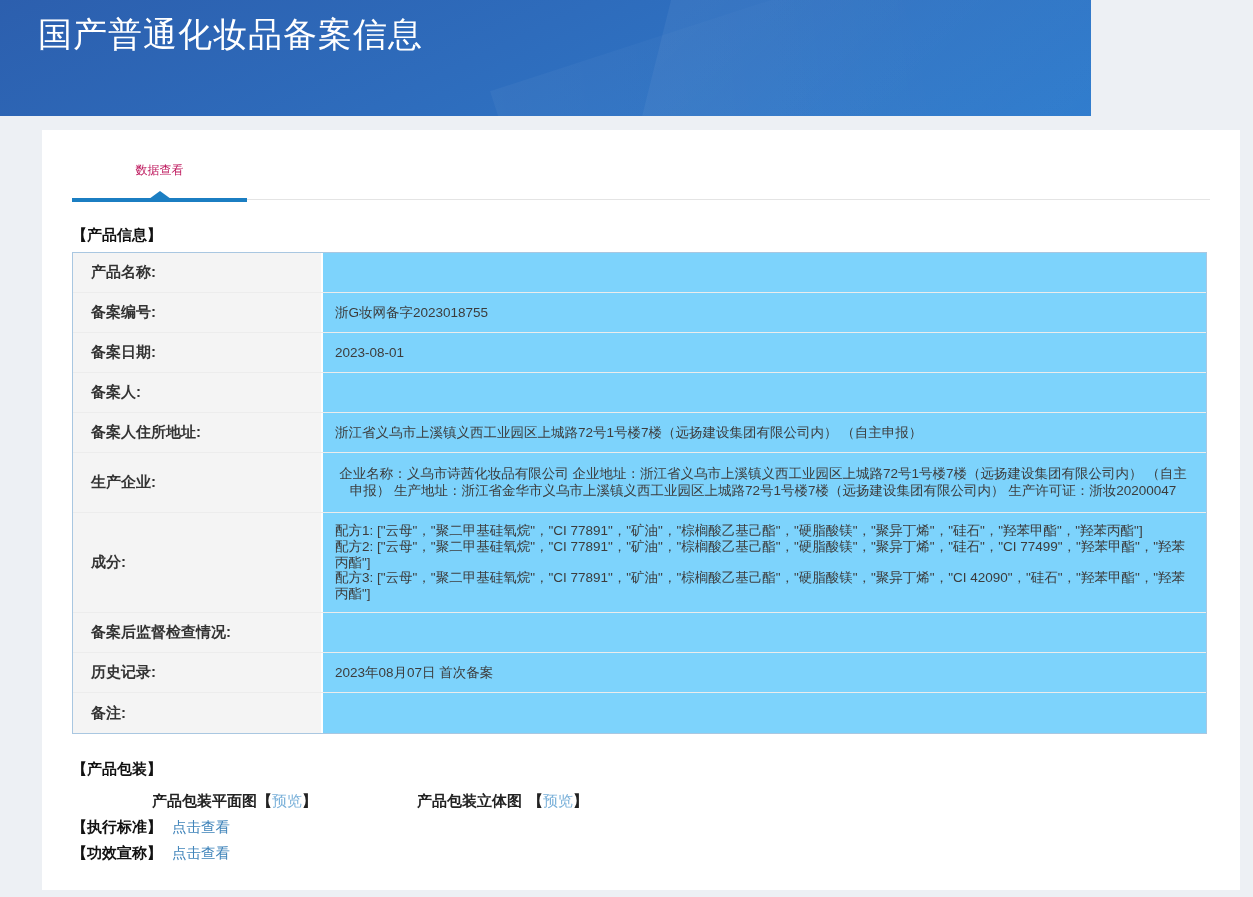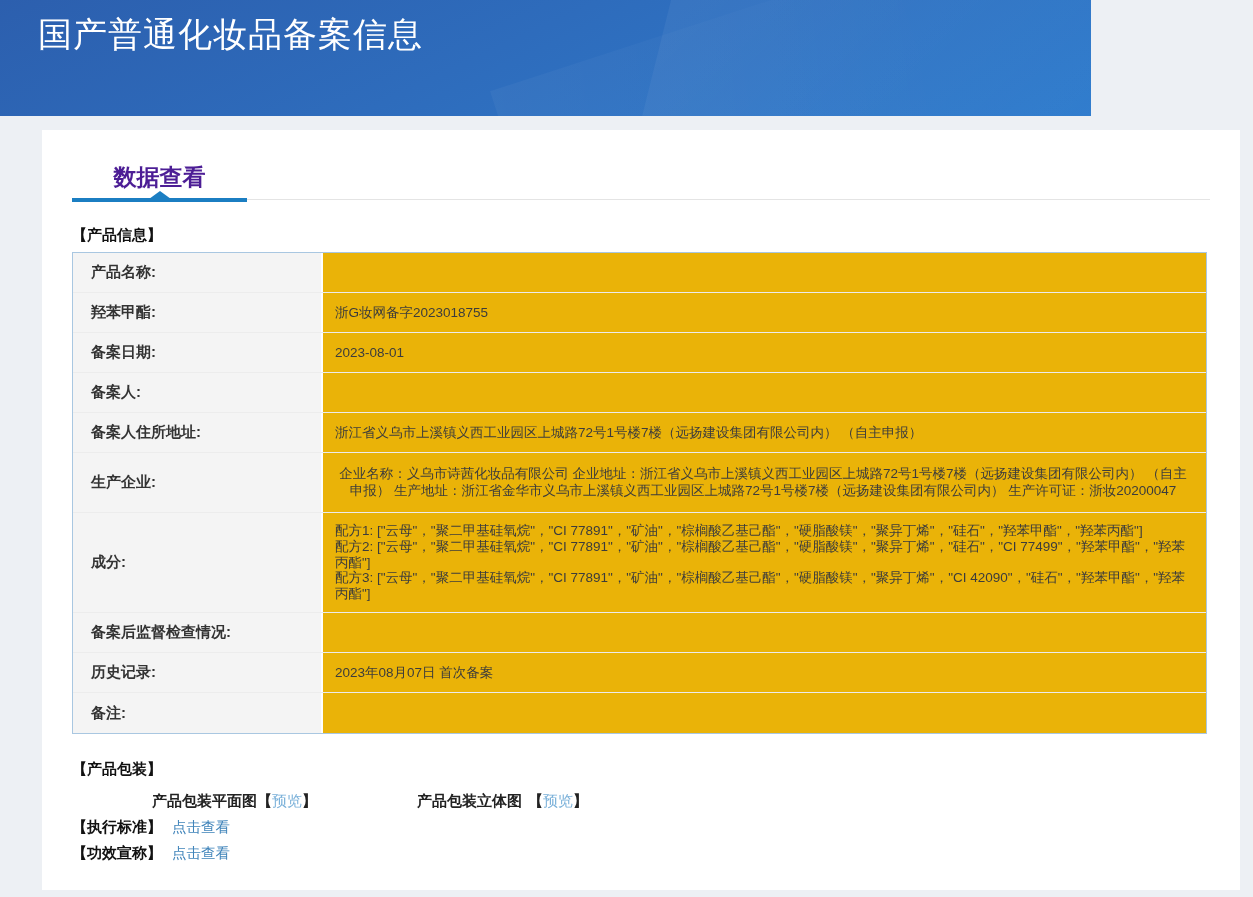--- a/index.html
+++ b/index.html
@@ -16,30 +16,30 @@
   .banner h1 { position:absolute; left:38px; top:12px; color:#ffffff; font-size:34px;
     font-weight:normal; letter-spacing:1px; }
 
   
   .page { padding:14px 13px 4px 42px; }
   .card { background:#ffffff; width:1198px; min-height:760px; padding:18px 30px 20px 30px; }
 
   
   .tabbar { position:relative; border-bottom:1px solid #e4e4e4; height:52px; }
   .tab { position:relative; width:175px; height:52px; text-align:center; padding-top:14px;
-    font-size:23px; font-weight:bold; color:#4c1d95; cursor:pointer; }
+    font-size:12px; font-weight:normal; color:#be185d; cursor:pointer; }
   .tab-underline { position:absolute; left:0; bottom:-2px; width:175px; height:4px; background:#1b7ec2; }
   .tab-underline .tri { position:absolute; left:50%; top:-7px; margin-left:-11px; width:0; height:0;
     border-left:11px solid transparent; border-right:11px solid transparent; border-bottom:8px solid #1b7ec2; }
 
   
   .section-title { margin-top:26px; font-size:15px; font-weight:bold; color:#111; }
 
   
-  .info-table { margin-top:7px; width:1135px; border:1px solid #a9c7e1; background:#eab308; }
+  .info-table { margin-top:7px; width:1135px; border:1px solid #a9c7e1; background:#7dd3fc; }
   .row { display:flex; border-bottom:1px solid #ececec; min-height:40px; }
   .row:last-child { border-bottom:none; }
   .cell { display:flex; align-items:center; }
   .cell.label { width:250px; flex:0 0 250px; background:#f4f4f4; border-right:2px solid #ffffff;
     font-size:15px; font-weight:bold; color:#333; padding:6px 10px 6px 18px; }
   .cell.value { flex:1; font-size:13.5px; color:#3c3c3c; padding:6px 15px 6px 12px;
     line-height:1.3; white-space:pre-line; word-break:break-all; }
   .row.h-producer { min-height:60px; }
   .row.h-producer .cell.value { line-height:1.22;text-align:center; }
   .row.h-ingredients { min-height:100px; }
@@ -78,21 +78,21 @@
       </div>
     </div>
 
     <div class="section-title">【产品信息】</div>
 
     <div class="info-table">
       <div class="row">
         <div class="cell label">产品名称:</div>
       </div>
       <div class="row">
-        <div class="cell label">羟苯甲酯:</div>
+        <div class="cell label">备案编号:</div>
         <div class="cell value">浙G妆网备字2023018755</div>
       </div>
       <div class="row">
         <div class="cell label">备案日期:</div>
         <div class="cell value">2023-08-01</div>
       </div>
       <div class="row">
         <div class="cell label">备案人:</div>
       </div>
       <div class="row">

